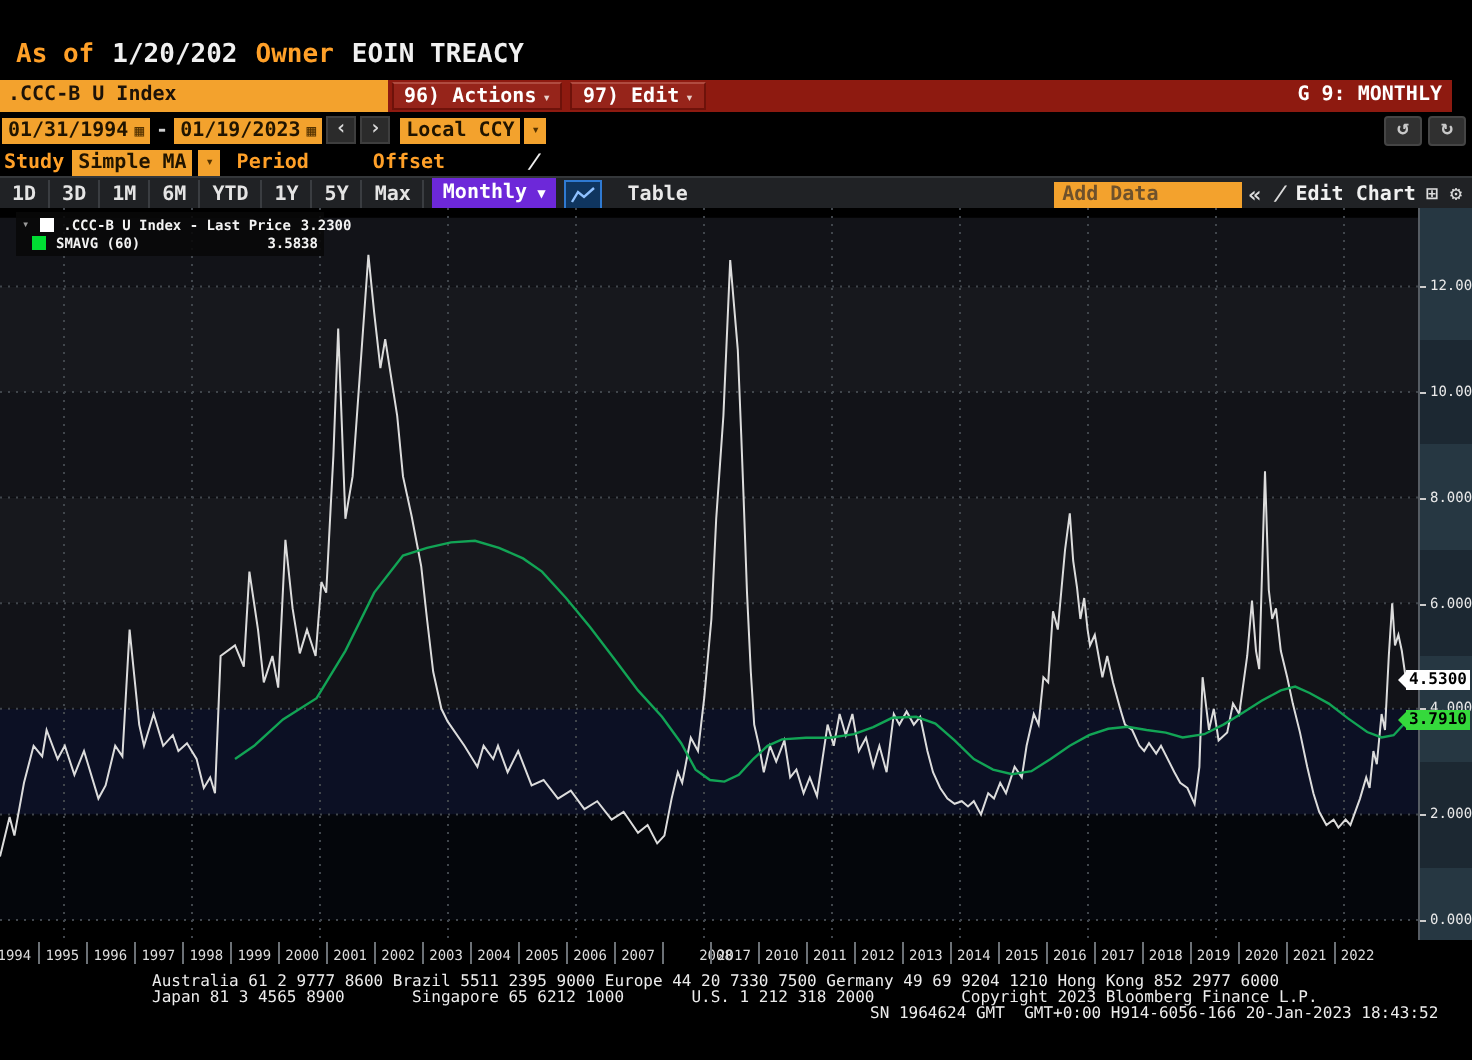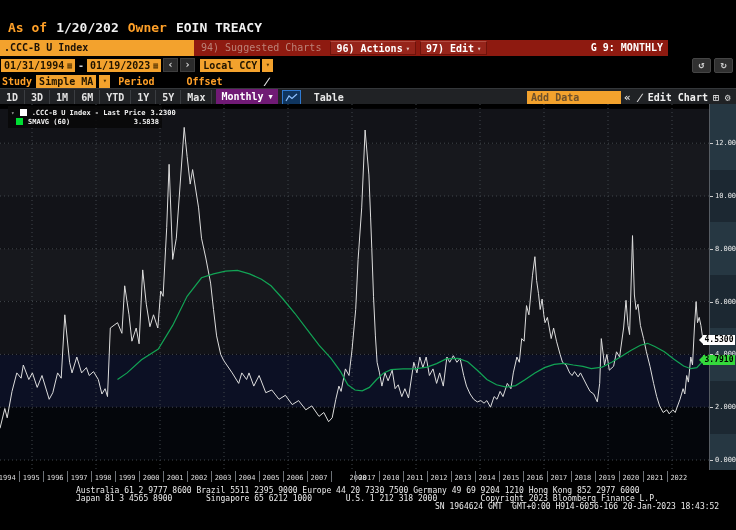--- a/index.html
+++ b/index.html
@@ -5,21 +5,21 @@
   html,body{margin:0;padding:0;background:#000;}
   .screen{position:relative;width:736px;height:530px;background:#000;overflow:hidden;
           font-family:"DejaVu Sans Mono",monospace;font-weight:bold;color:#e8e8e8;}
   
   .hline{position:absolute;left:8px;height:17px;white-space:nowrap;font-size:13px;}
   .hline1{top:2px;} .hline2{top:20px;}
   .amber{color:#ffa028;} .white{color:#f0f0f0;}
   .hprice{margin-left:22px;} .hdesc-l{margin-left:20px;} .hdesc-v{margin-left:11px;}
   .howner-l{margin-left:9px;} .howner-v{margin-left:9px;} .hasof-v{margin-left:9px;}
   
-  .cmdbar{position:absolute;top:40px;left:0;width:668px;height:16px;background:#8e1a10;
+  .cmdbar{position:absolute;top:40px;left:0;width:726px;height:16px;background:#8e1a10;
           display:flex;align-items:stretch;font-size:10px;}
   .sec-field{width:186px;background:#f3a22d;color:#1c1208;padding:1px 4px;line-height:13px;}
   .ghost{color:#bc8277;padding:1px 7px;line-height:13px;font-weight:normal;}
   .cmd-btn{color:#fff;padding:0 5px;margin:1px 2px;line-height:13px;background:#96241a;
            border:1px solid #6e120a;border-top-color:#b04b40;display:flex;gap:3px;}
   .dd-sm{font-size:7px;line-height:14px;color:#e8cfc9;}
   .page-ind{margin-left:auto;color:#fff;padding:1px 5px;line-height:13px;}
   
   .trow{position:absolute;left:0;width:736px;display:flex;align-items:center;font-size:10px;}
   .row1{top:57px;height:16px;gap:2px;padding-left:1px;}
@@ -31,21 +31,21 @@
   .navbtn{width:13px;background:#2b2b2b;color:#d8d8d8;text-align:center;line-height:12px;
           border:1px solid #3e3e3e;font-size:10px;}
   .ddbox{background:#f3a22d;color:#553300;width:11px;text-align:center;line-height:13px;font-size:7px;}
   .right-icons{margin-left:auto;display:flex;gap:3px;margin-right:4px;}
   .iconbtn{width:17px;height:13px;background:#303030;color:#c8c8c8;text-align:center;
            border-radius:2px;font-size:10px;line-height:12px;border:1px solid #454545;}
   .albl{color:#ffa028;padding:0 1px;}
   .numbox{background:#f3a22d;color:#201400;padding:0 3px;line-height:13px;min-width:14px;text-align:right;margin-top:44px;}
   .pencil{color:#f0f0f0;padding:0 4px;transform:skewX(-12deg);}
   .tab{padding:0 6px;border-right:1px solid #3a3d41;line-height:15px;color:#e4e4e4;}
-  .blue-btn{background:#701a75;color:#fff;padding:0 5px;margin-left:4px;line-height:15px;display:flex;gap:5px;}
+  .blue-btn{background:#6d28d9;color:#fff;padding:0 5px;margin-left:4px;line-height:15px;display:flex;gap:5px;}
   .dd-blue{font-size:7px;line-height:16px;}
   .chart-icon-btn{width:17px;height:13px;background:#0f355f;border:1px solid #2f7ad2;margin:0 4px;
                   display:flex;align-items:center;justify-content:center;}
   .tab-plain{padding:0 9px;line-height:15px;}
   .adddata{margin-left:auto;width:86px;background:#f3a22d;color:#6e512c;padding:0 4px;line-height:13px;}
   .r3ic{color:#dcdcdc;padding:0 3px;line-height:15px;}
   .r3lbl{color:#f0f0f0;padding:0 2px;line-height:15px;}
   
   .chart{position:absolute;top:104px;left:0;width:736px;height:383px;background:#000;}
   #plot-svg{position:absolute;top:0;left:0;}
@@ -77,21 +77,20 @@
 <body>
 
 <div class="screen">
 
   <div class="hline hline2">
     <span class="amber">As of</span><span class="white hasof-v">1/20/202</span><span class="amber howner-l">Owner</span><span class="white howner-v">EOIN TREACY</span>
   </div>
 
   <div class="cmdbar">
     <div class="sec-field">.CCC-B U Index</div>
-    <span class="ghost">94) Suggested Charts</span>
     <span class="cmd-btn">
         <span>96) Actions</span>
         <span class="dd-sm">▾</span>
       </span>
     <span class="cmd-btn">
         <span>97) Edit</span>
         <span class="dd-sm">▾</span>
       </span>
     <span class="page-ind">G 9: MONTHLY</span>
   </div>

